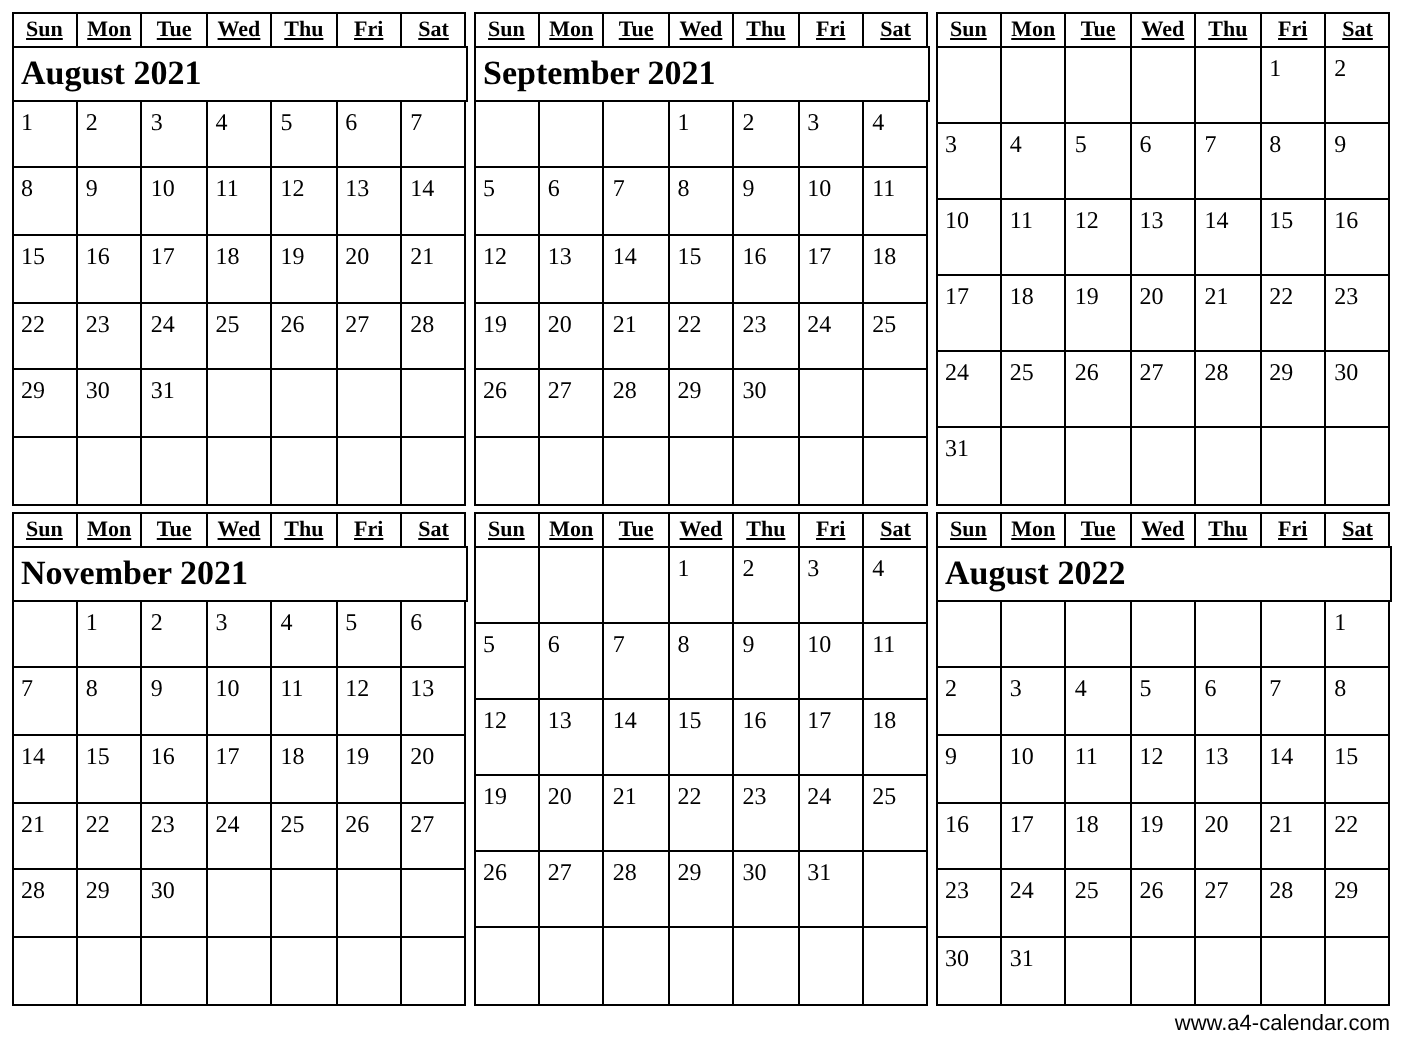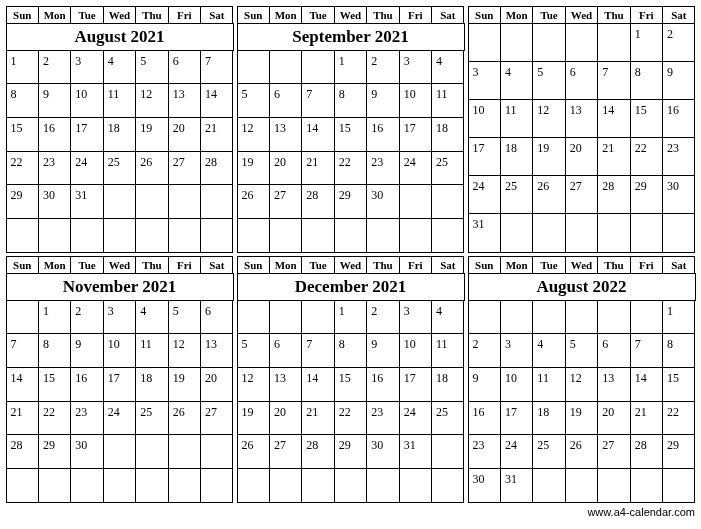--- a/index.html
+++ b/index.html
@@ -28,28 +28,28 @@
     grid-template-columns: repeat(7, 1fr);
   }
   .head-cell {
     border: 1px solid #000;
     text-align: center;
     font-size: 11px;
     font-weight: bold;
     padding: 2px 0;
     line-height: 1.1;
     margin: -0.5px;
+    text-decoration: underline;
   }
   .title-row {
     border: 1px solid #000;
     margin: -0.5px;
     padding: 3px 4px;
     font-size: 17px;
     font-weight: bold;
-    text-align: center;
   }
   .day-grid {
     flex: 1;
     display: grid;
     grid-template-columns: repeat(7, 1fr);
     grid-auto-rows: 1fr;
   }
   .day-cell {
     border: 1px solid #000;
     margin: -0.5px;
@@ -295,21 +295,20 @@
     <div class="month">
       <div class="head-row">
         <div class="head-cell">Sun</div>
         <div class="head-cell">Mon</div>
         <div class="head-cell">Tue</div>
         <div class="head-cell">Wed</div>
         <div class="head-cell">Thu</div>
         <div class="head-cell">Fri</div>
         <div class="head-cell">Sat</div>
       </div>
-      <div class="title-row">December 2021</div>
       <div class="day-grid" style="grid-template-rows: repeat(6, 1fr);">
         <div class="day-cell"></div>
         <div class="day-cell"></div>
         <div class="day-cell"></div>
         <div class="day-cell">1</div>
         <div class="day-cell">2</div>
         <div class="day-cell">3</div>
         <div class="day-cell">4</div>
         <div class="day-cell">5</div>
         <div class="day-cell">6</div>

